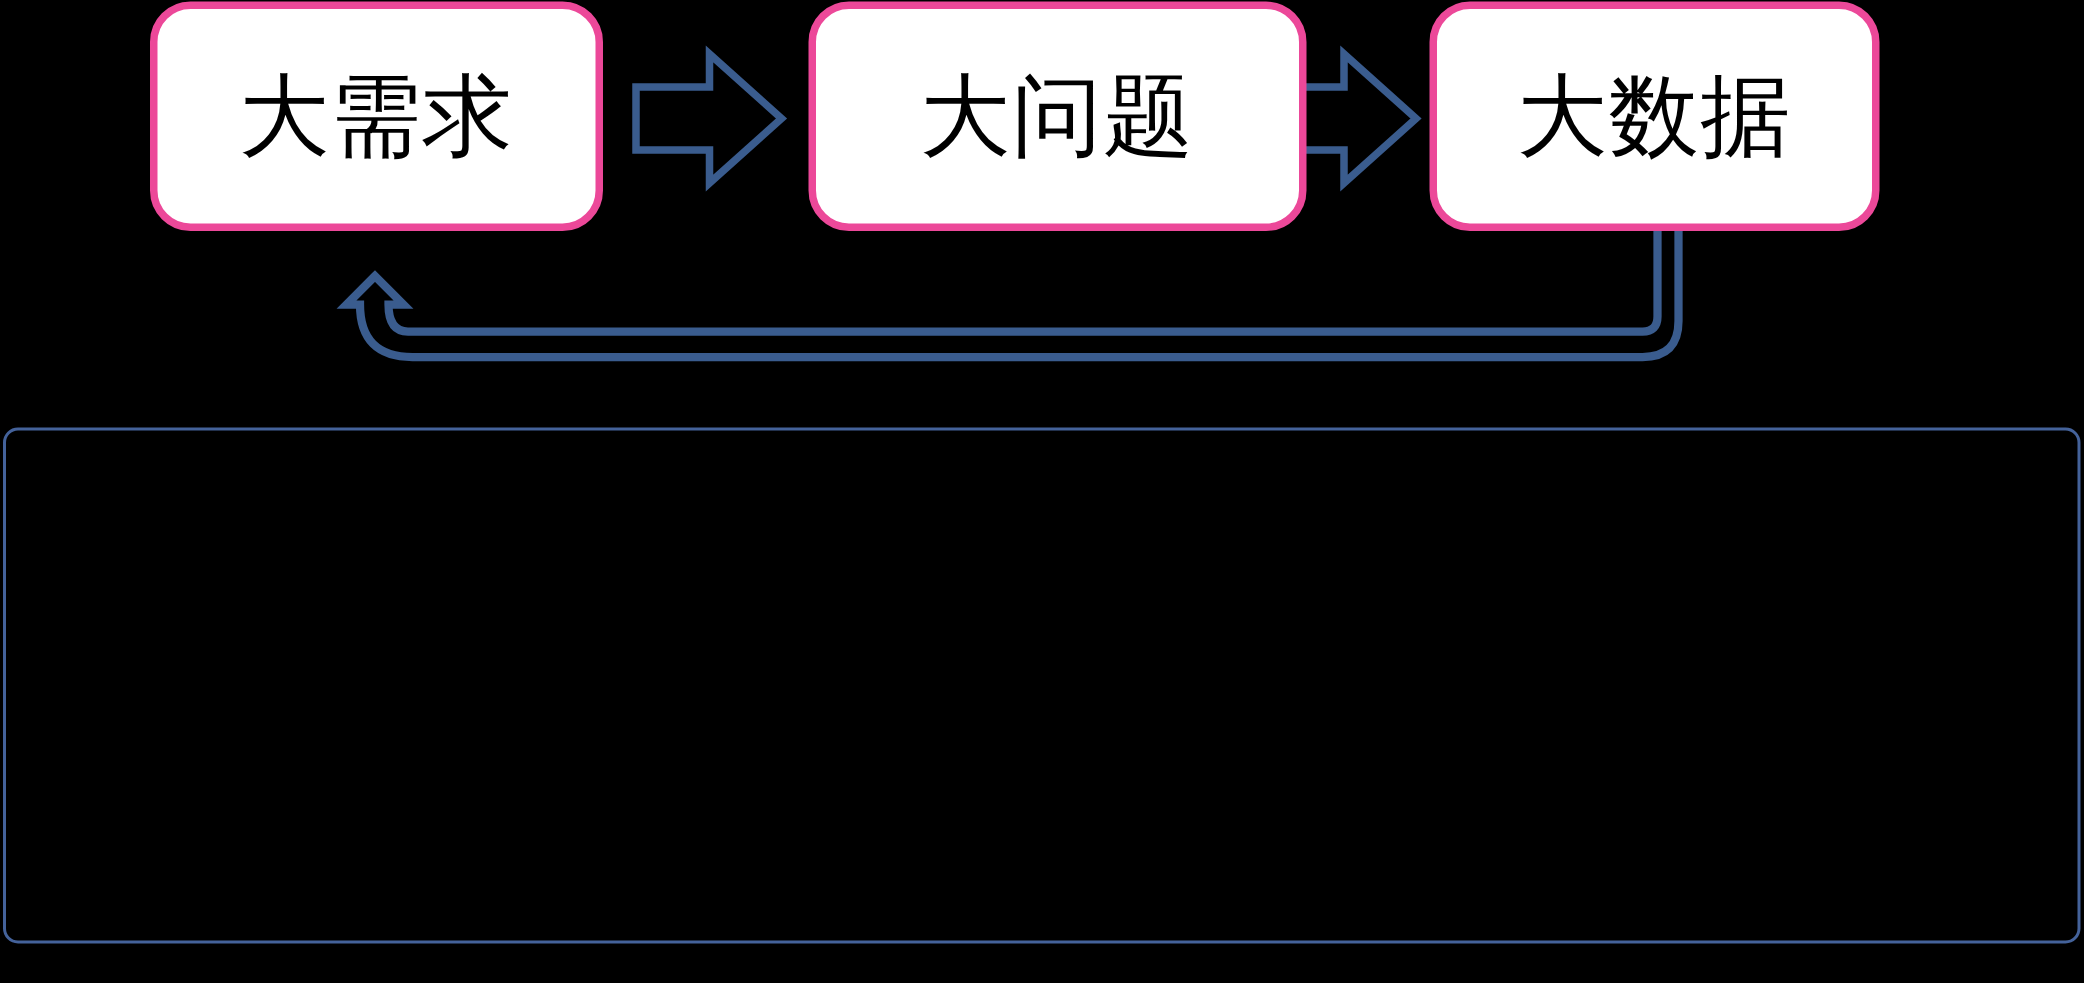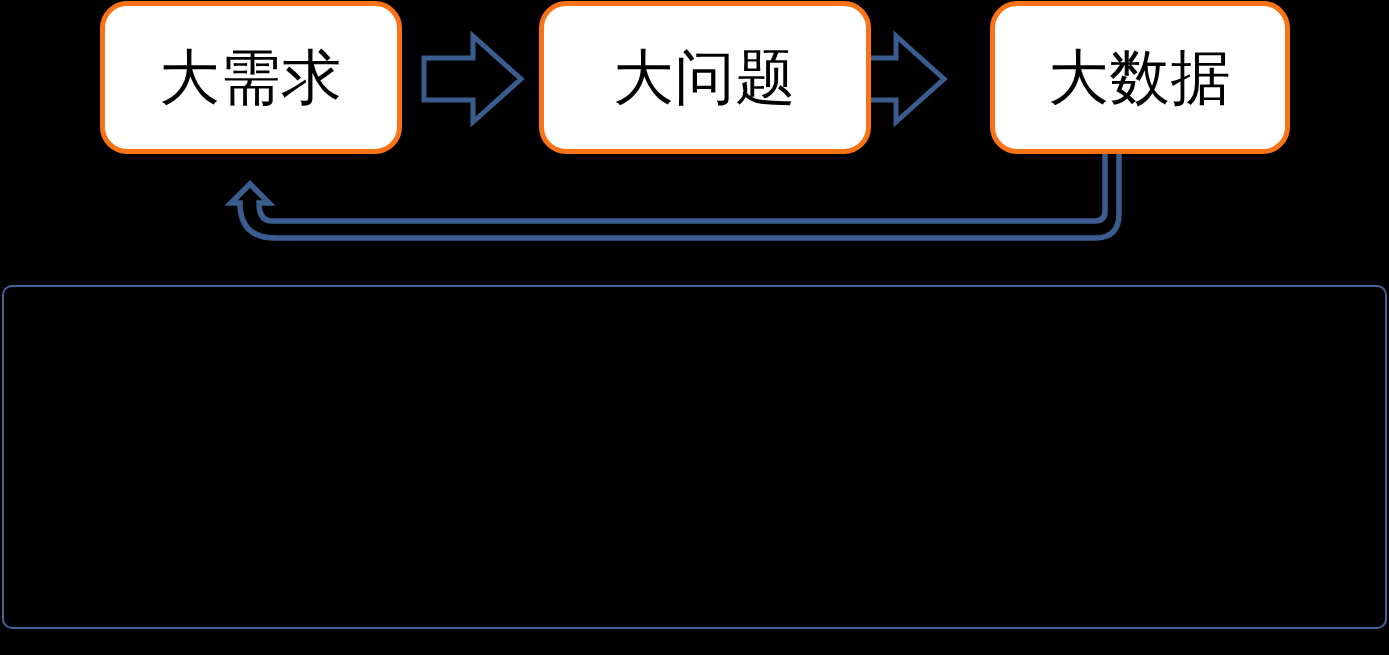--- a/index.html
+++ b/index.html
@@ -14,37 +14,37 @@
     background: #000000;
     overflow: hidden;
     font-family: "Liberation Sans", sans-serif;
   }
   .flow-box {
     position: absolute;
     top: 1px;
     height: 153px;
     box-sizing: border-box;
     background: #ffffff;
-    border: 5px solid #f97316;
+    border: 5px solid #ec4899;
     border-radius: 27px;
     display: flex;
     align-items: center;
     justify-content: center;
     z-index: 2;
   }
   .flow-box .box-label {
     font-size: 60px;
     line-height: 1;
     color: #000000;
     letter-spacing: 1px;
     white-space: nowrap;
   }
   .box-demand  { left: 100px; width: 302px; }
   .box-problem { left: 539px; width: 332px; }
-  .box-data    { left: 990px; width: 300px; }
+  .box-data    { left: 953px; width: 300px; }
 
   .connector-layer {
     position: absolute;
     left: 0;
     top: 0;
     z-index: 1;
   }
   .connector-layer path {
     fill: none;
     stroke: #3a5c8e;

